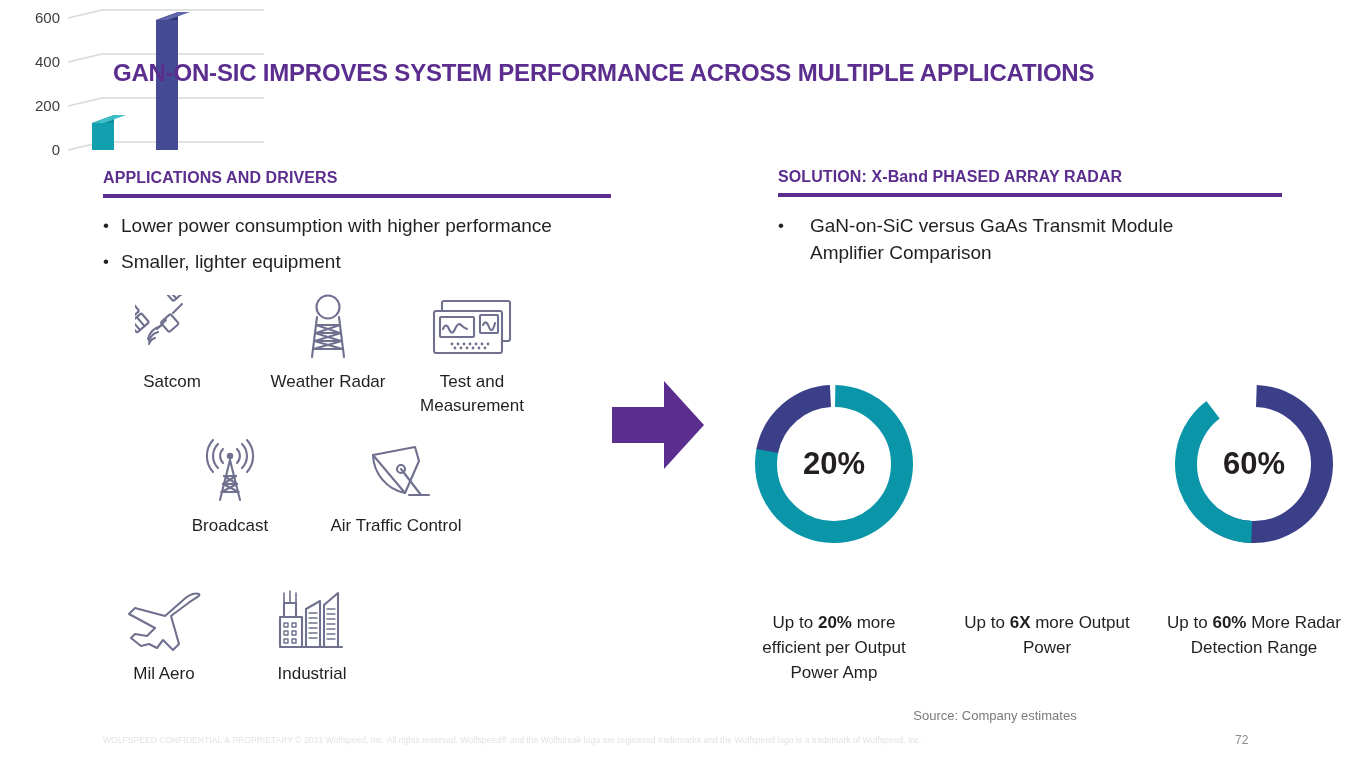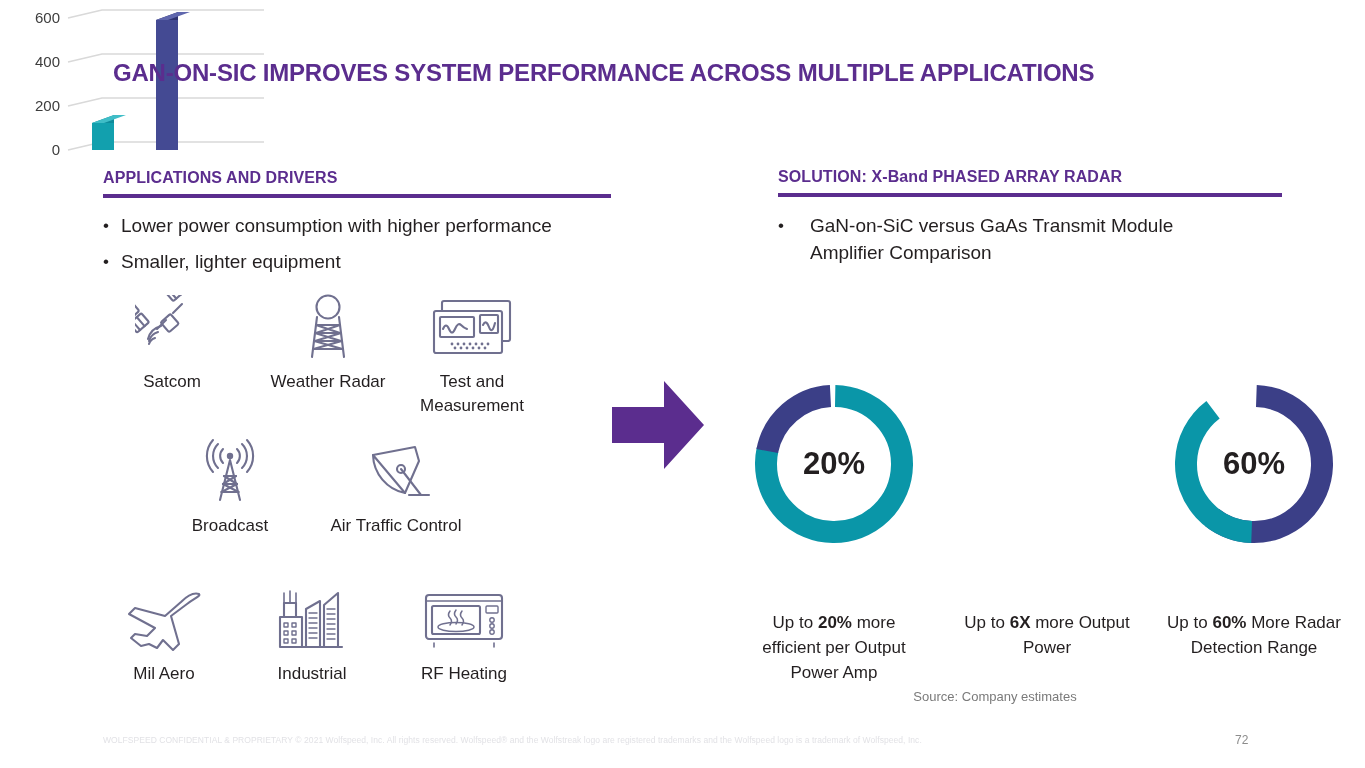--- a/index.html
+++ b/index.html
@@ -121,21 +121,21 @@
     margin-top: 35px;
   }
   #cap-1 { left: 742px; top: 575px; width: 184px; }
   #cap-2 { left: 955px; top: 575px; width: 184px; }
   #cap-3 { left: 1162px; top: 575px; width: 184px; }
   .vis-cap b { font-weight: bold; }
 
   
   #source {
     position: absolute;
-    left: 740px; top: 689px;
+    left: 740px; top: 708px;
     width: 510px;
     text-align: center;
     font-size: 13px;
     color: #7a7a7a;
   }
   #confidential {
     position: absolute;
     left: 103px; top: 735px;
     font-size: 8.5px;
     color: #e2e2e6;
@@ -307,41 +307,20 @@
               <rect x="16" y="44" width="4" height="4"></rect>
             <rect x="8" y="52" width="4" height="4"></rect>
               <rect x="16" y="52" width="4" height="4"></rect>
           </g>
         </g>
       </svg>
     </div>
     <div class="cap">Industrial</div>
   </div>
 
-  <div class="icon-cell" id="cell-rfheat">
-    <div class="glyph">
-      <svg width="84" height="62" viewBox="0 0 84 62">
-        <g class="ic">
-          <rect x="4" y="6" width="76" height="44" rx="3"></rect>
-          <path d="M4 12 L80 12" stroke-width="1.4"></path>
-          <rect x="10" y="17" width="48" height="28" rx="1.5"></rect>
-          <rect x="64" y="17" width="12" height="7" rx="1" stroke-width="1.4"></rect>
-          <circle cx="70" cy="31" r="2.2" stroke-width="1.4"></circle>
-          <circle cx="70" cy="37" r="2.2" stroke-width="1.4"></circle>
-          <circle cx="70" cy="43" r="2.2" stroke-width="1.4"></circle>
-          <ellipse cx="34" cy="38" rx="18" ry="4.5" stroke-width="1.5"></ellipse>
-          <path d="M28 22 q-3 4 0 7 t0 7" stroke-width="1.5"></path>
-          <path d="M34 21 q-3 4 0 7 t0 7" stroke-width="1.5"></path>
-          <path d="M40 22 q-3 4 0 7 t0 7" stroke-width="1.5"></path>
-          <path d="M12 54 L12 58 M72 54 L72 58" stroke-width="1.6"></path>
-        </g>
-      </svg>
-    </div>
-    <div class="cap">RF Heating</div>
-  </div>
 
   <div id="arrow">
     <svg width="100" height="100" viewBox="0 0 100 100">
       <polygon points="4,32 56,32 56,6 96,50 56,94 56,68 4,68" fill="#5B2D8E"></polygon>
     </svg>
   </div>
 
   <div class="sec-head" id="head-right">SOLUTION: X-Band PHASED ARRAY RADAR</div>
   <div class="sec-rule" id="rule-right"></div>
 

